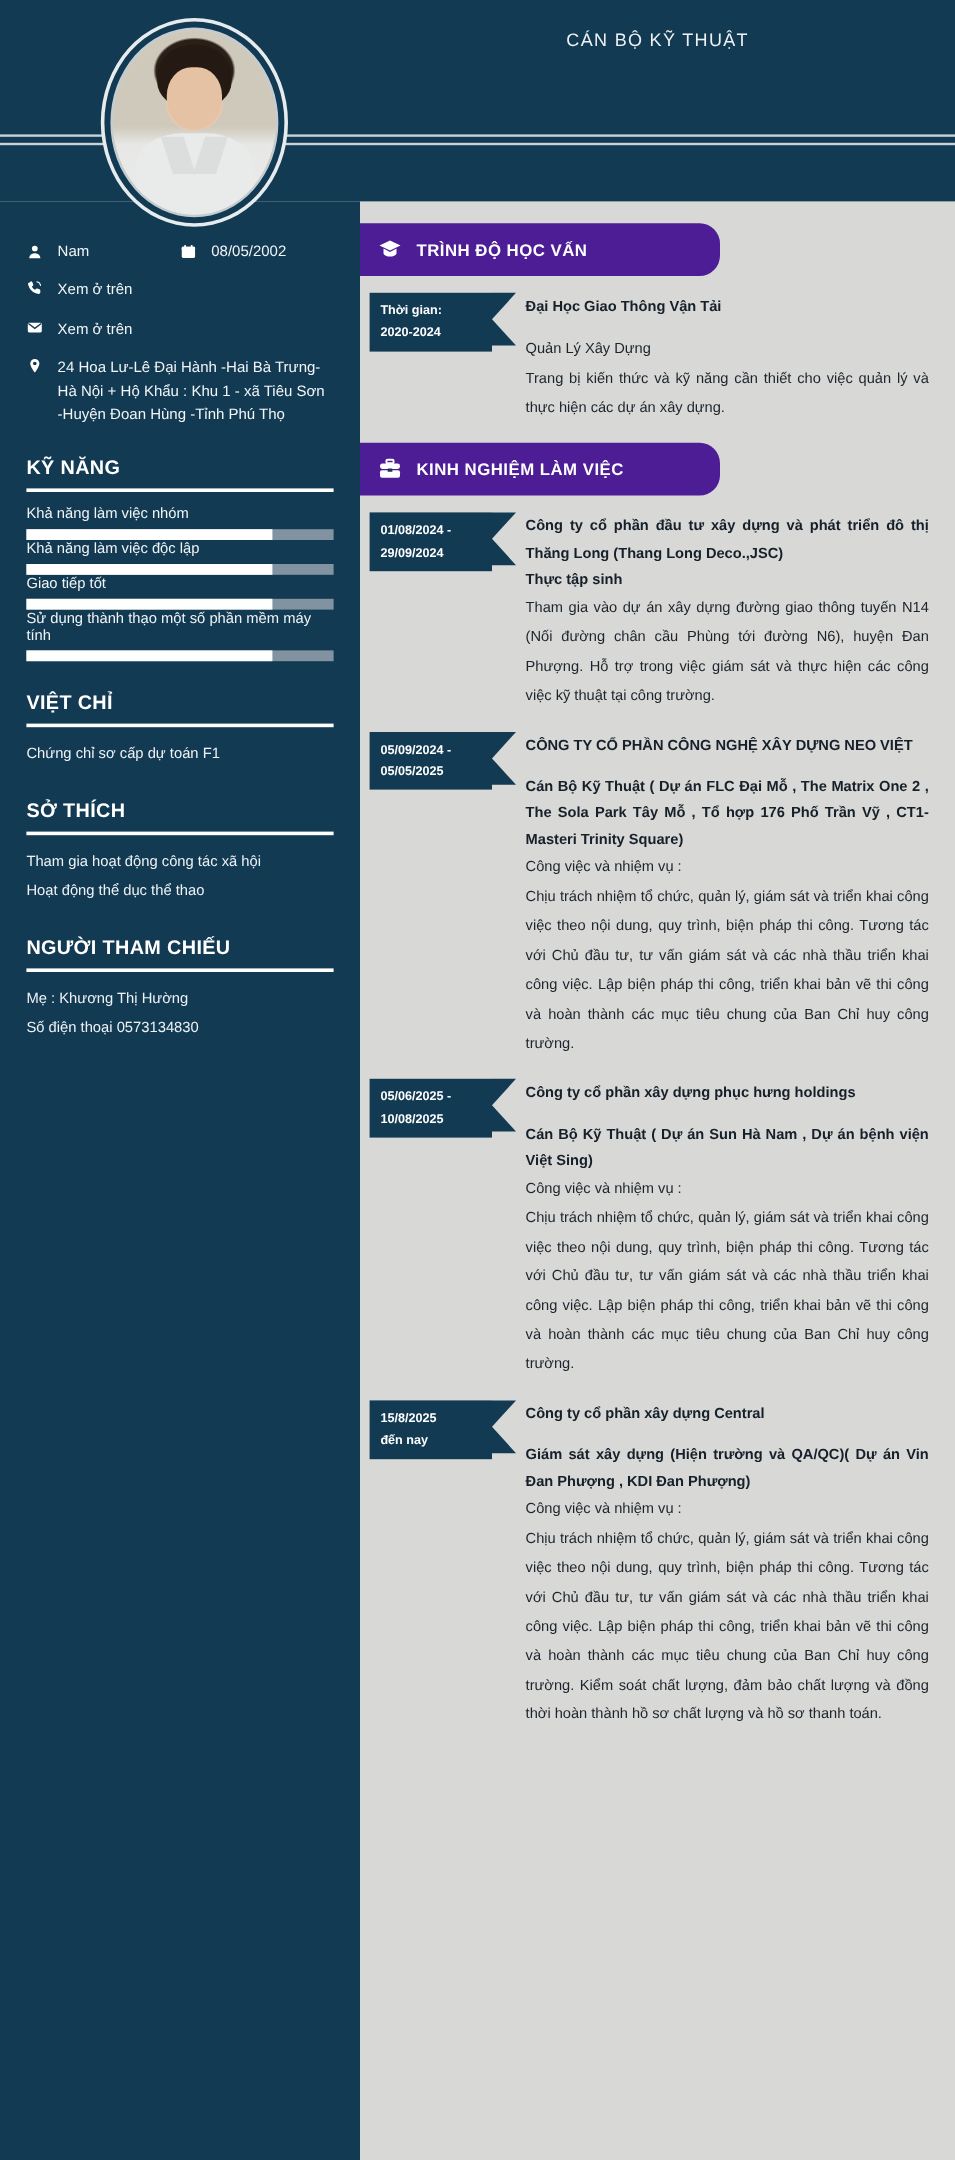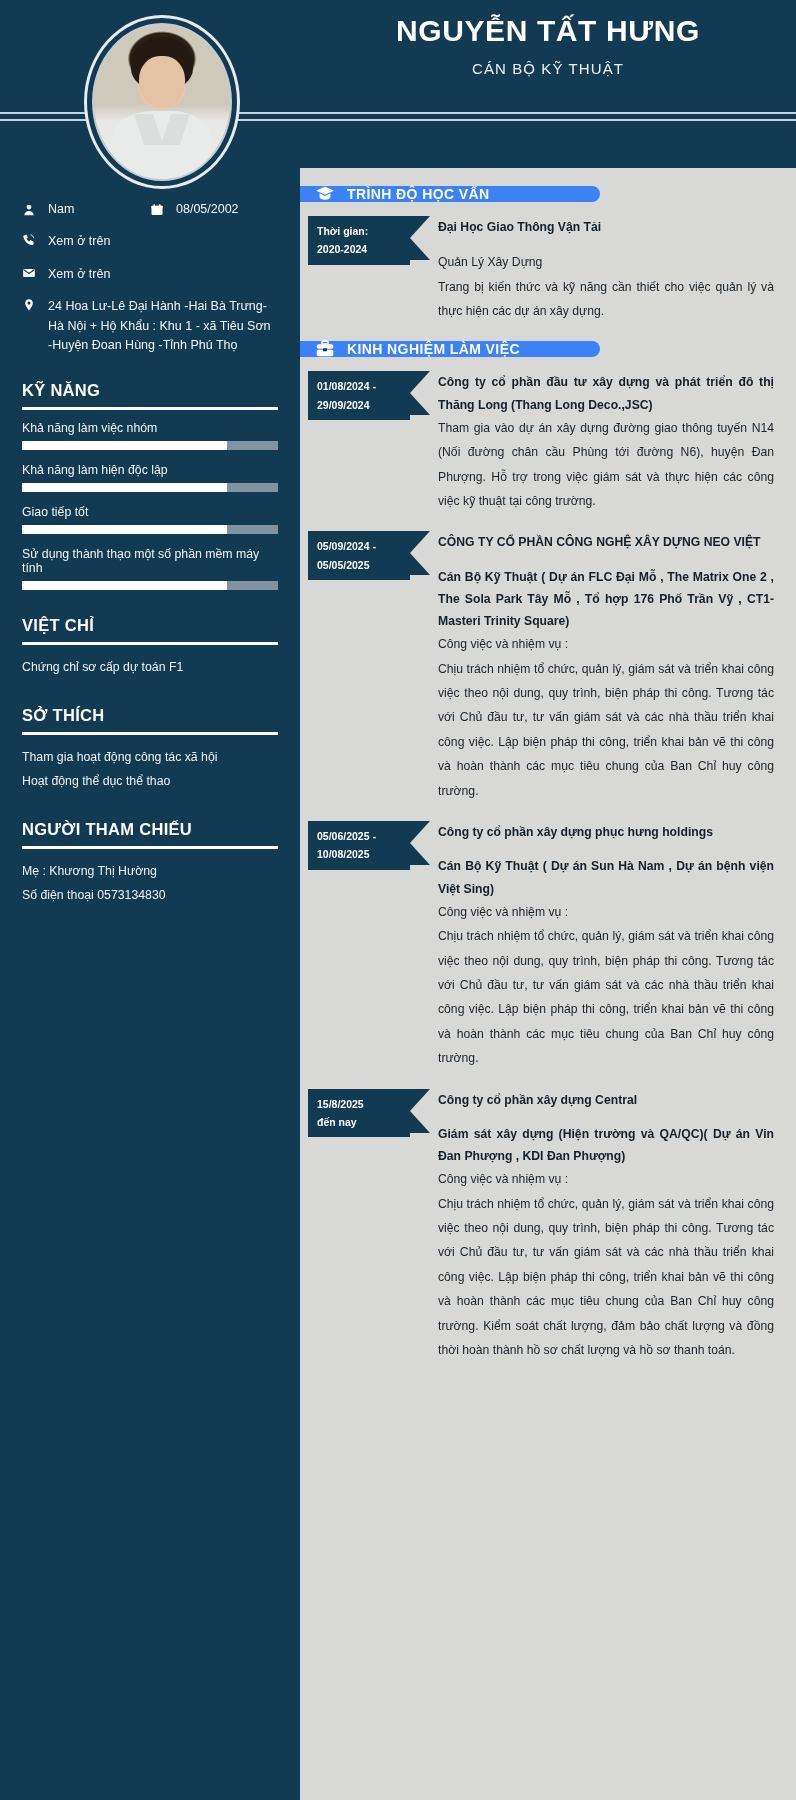--- a/index.html
+++ b/index.html
@@ -179,41 +179,41 @@
     color: #eef2f5;
     text-align: justify;
   }
   .side-line {
     font-size: 12.3px;
     line-height: 1.95;
     color: #eef2f5;
   }
 
   
-  .skill { margin-bottom: 13px; }
+  .skill { }
   .skill-label {
     font-size: 12.3px;
     color: #f0f4f6;
     margin-bottom: 6px;
   }
   .skill-track {
     height: 9px;
     background: #8193a0;
     width: 100%;
   }
   .skill-fill {
     height: 100%;
     background: #ffffff;
   }
 
   
   .sec-head {
     position: relative;
-    background: #3b82f6;
-    height: 16px;
+    background: #4c1d95;
+    height: 44px;
     border-radius: 0 17px 17px 0;
     display: flex;
     align-items: center;
     padding-left: 14px;
     width: 300px;
     margin-left: 0;
     margin-top: 18px;
     margin-bottom: 14px;
   }
   .sec-head .sec-icon {
@@ -293,21 +293,20 @@
 </style>
 </head>
 <body>
 
 <div class="cv-page">
 
   <div class="header">
     <div class="header-rule"></div>
 
     <div class="header-titles">
-      <div class="cv-name">NGUYỄN TẤT HƯNG</div>
       <div class="cv-role">CÁN BỘ KỸ THUẬT</div>
     </div>
   </div>
 
   <div class="avatar-wrap">
     <div class="avatar-inner">
       <div class="photo">
         <div class="photo-hair"></div>
         <div class="photo-face"></div>
         <div class="photo-shirt"></div>
@@ -379,21 +378,21 @@
         <div class="side-h">KỸ NĂNG</div>
         <div class="side-rule"></div>
         <div id="skills-list">
             <div class="skill">
               <div class="skill-label">Khả năng làm việc nhóm</div>
               <div class="skill-track">
                 <div class="skill-fill" style="width:80%"></div>
               </div>
             </div>
             <div class="skill">
-              <div class="skill-label">Khả năng làm hiện độc lập</div>
+              <div class="skill-label">Khả năng làm việc độc lập</div>
               <div class="skill-track">
                 <div class="skill-fill" style="width:80%"></div>
               </div>
             </div>
             <div class="skill">
               <div class="skill-label">Giao tiếp tốt</div>
               <div class="skill-track">
                 <div class="skill-fill" style="width:80%"></div>
               </div>
             </div>
@@ -472,20 +471,21 @@
         <span class="sec-title">KINH NGHIỆM LÀM VIỆC</span>
       </div>
       <div class="main-inner" id="experience-entries">
           <div class="entry">
             <div class="date-tag">
               <div class="dt-line">01/08/2024 -</div>
               <div class="dt-line">29/09/2024</div>
             </div>
             <div class="entry-body">
               <div class="e-title">Công ty cổ phần đầu tư xây dựng và phát triển đô thị Thăng Long (Thang Long Deco.,JSC)</div>
+              <div class="e-sub">Thực tập sinh</div>
               <div class="e-text">Tham gia vào dự án xây dựng đường giao thông tuyến N14 (Nối đường chân cầu Phùng tới đường N6), huyện Đan Phượng. Hỗ trợ trong việc giám sát và thực hiện các công việc kỹ thuật tại công trường.</div>
             </div>
           </div>
           <div class="entry">
             <div class="date-tag">
               <div class="dt-line">05/09/2024 -</div>
               <div class="dt-line">05/05/2025</div>
             </div>
             <div class="entry-body">
               <div class="e-title">CÔNG TY CỔ PHẦN CÔNG NGHỆ XÂY DỰNG NEO VIỆT</div>

